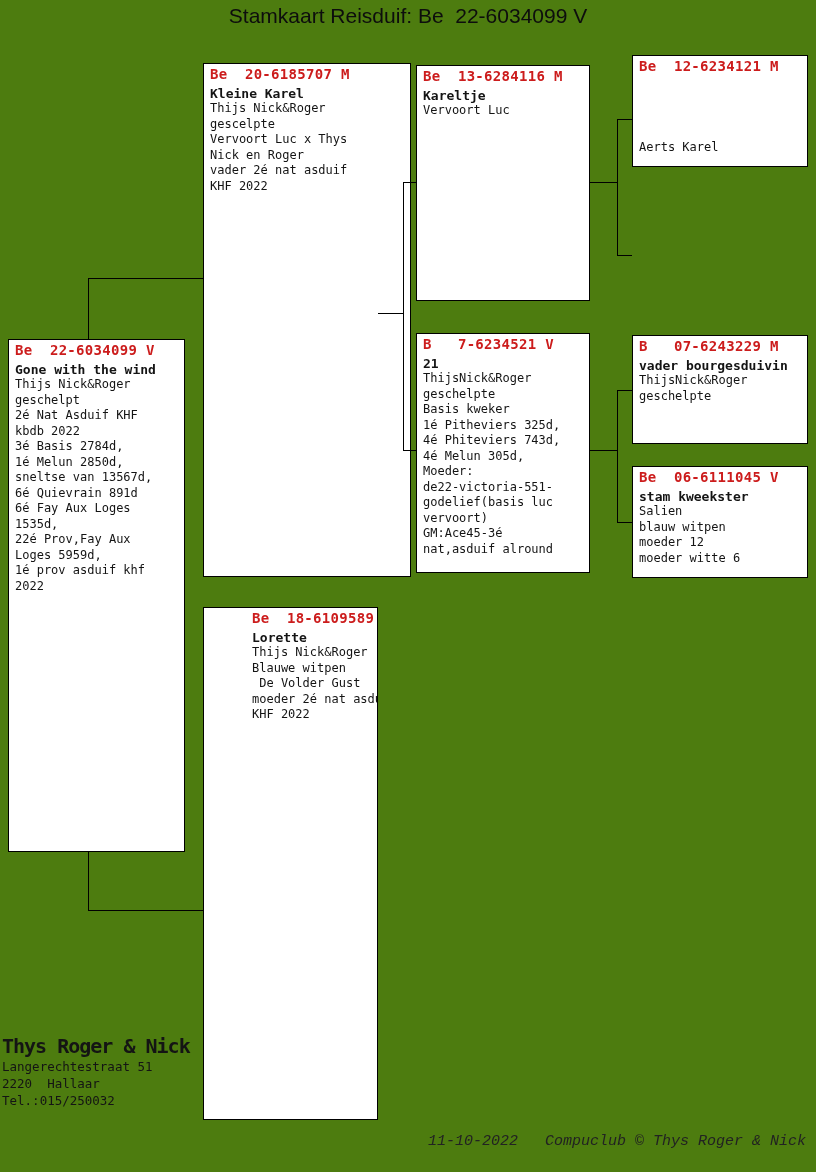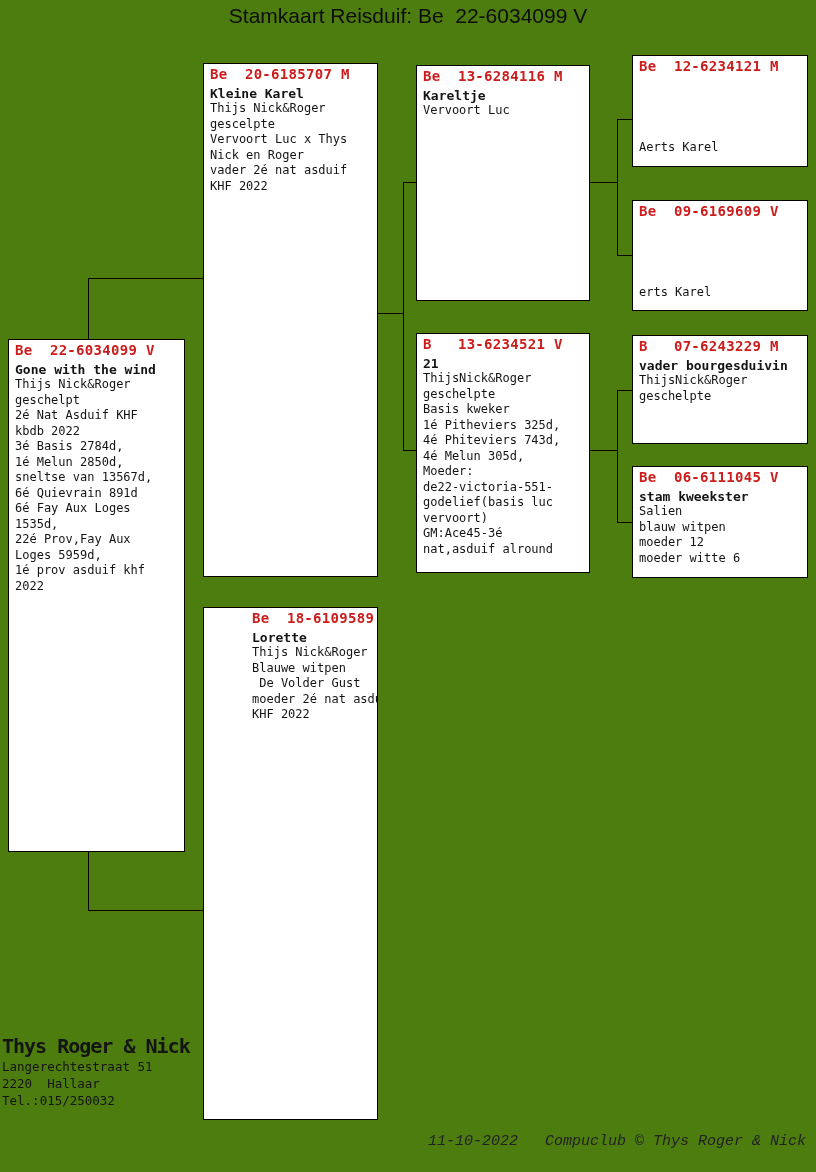--- a/index.html
+++ b/index.html
@@ -43,21 +43,21 @@
         <div class="bline">6é Quievrain 891d</div>
         <div class="bline">6é Fay Aux Loges</div>
         <div class="bline">1535d,</div>
         <div class="bline">22é Prov,Fay Aux</div>
         <div class="bline">Loges 5959d,</div>
         <div class="bline">1é prov asduif khf</div>
         <div class="bline">2022</div>
       </div>
   </div>
 
-  <div class="box" style="left:203px;top:63px;width:175px;height:514px;">
+  <div class="box" style="left:203px;top:63px;width:208px;height:514px;">
     <div class="ring">Be  20-6185707 M</div>
     <div class="bname">Kleine Karel</div>
     <div>
         <div class="bline">Thijs Nick&amp;Roger</div>
         <div class="bline">gescelpte</div>
         <div class="bline">Vervoort Luc x Thys</div>
         <div class="bline">Nick en Roger</div>
         <div class="bline">vader 2é nat asduif</div>
         <div class="bline">KHF 2022</div>
       </div>
@@ -77,21 +77,21 @@
 
   <div class="box" style="left:416px;top:65px;width:174px;height:236px;">
     <div class="ring">Be  13-6284116 M</div>
     <div class="bname">Kareltje</div>
     <div>
         <div class="bline">Vervoort Luc</div>
       </div>
   </div>
 
   <div class="box" style="left:416px;top:333px;width:174px;height:240px;">
-    <div class="ring">B   13-6234521 V</div>
+    <div class="ring">B   7-6234521 V</div>
     <div class="bname">21</div>
     <div>
         <div class="bline">ThijsNick&amp;Roger</div>
         <div class="bline">geschelpte</div>
         <div class="bline">Basis kweker</div>
         <div class="bline">1é Pitheviers 325d,</div>
         <div class="bline">4é Phiteviers 743d,</div>
         <div class="bline">4é Melun 305d,</div>
         <div class="bline">Moeder:</div>
         <div class="bline">de22-victoria-551-</div>
@@ -106,30 +106,20 @@
     <div class="ring">Be  12-6234121 M</div>
     <div class="bname"></div>
     <div>
         <div class="bline"></div>
         <div class="bline"></div>
         <div class="bline"></div>
         <div class="bline">Aerts Karel</div>
       </div>
   </div>
 
-  <div class="box" style="left:632px;top:200px;width:176px;height:111px;">
-    <div class="ring">Be  09-6169609 V</div>
-    <div class="bname"></div>
-    <div>
-        <div class="bline"></div>
-        <div class="bline"></div>
-        <div class="bline"></div>
-        <div class="bline">erts Karel</div>
-      </div>
-  </div>
 
   <div class="box" style="left:632px;top:335px;width:176px;height:109px;">
     <div class="ring">B   07-6243229 M</div>
     <div class="bname">vader bourgesduivin</div>
     <div>
         <div class="bline">ThijsNick&amp;Roger</div>
         <div class="bline">geschelpte</div>
       </div>
   </div>
 

